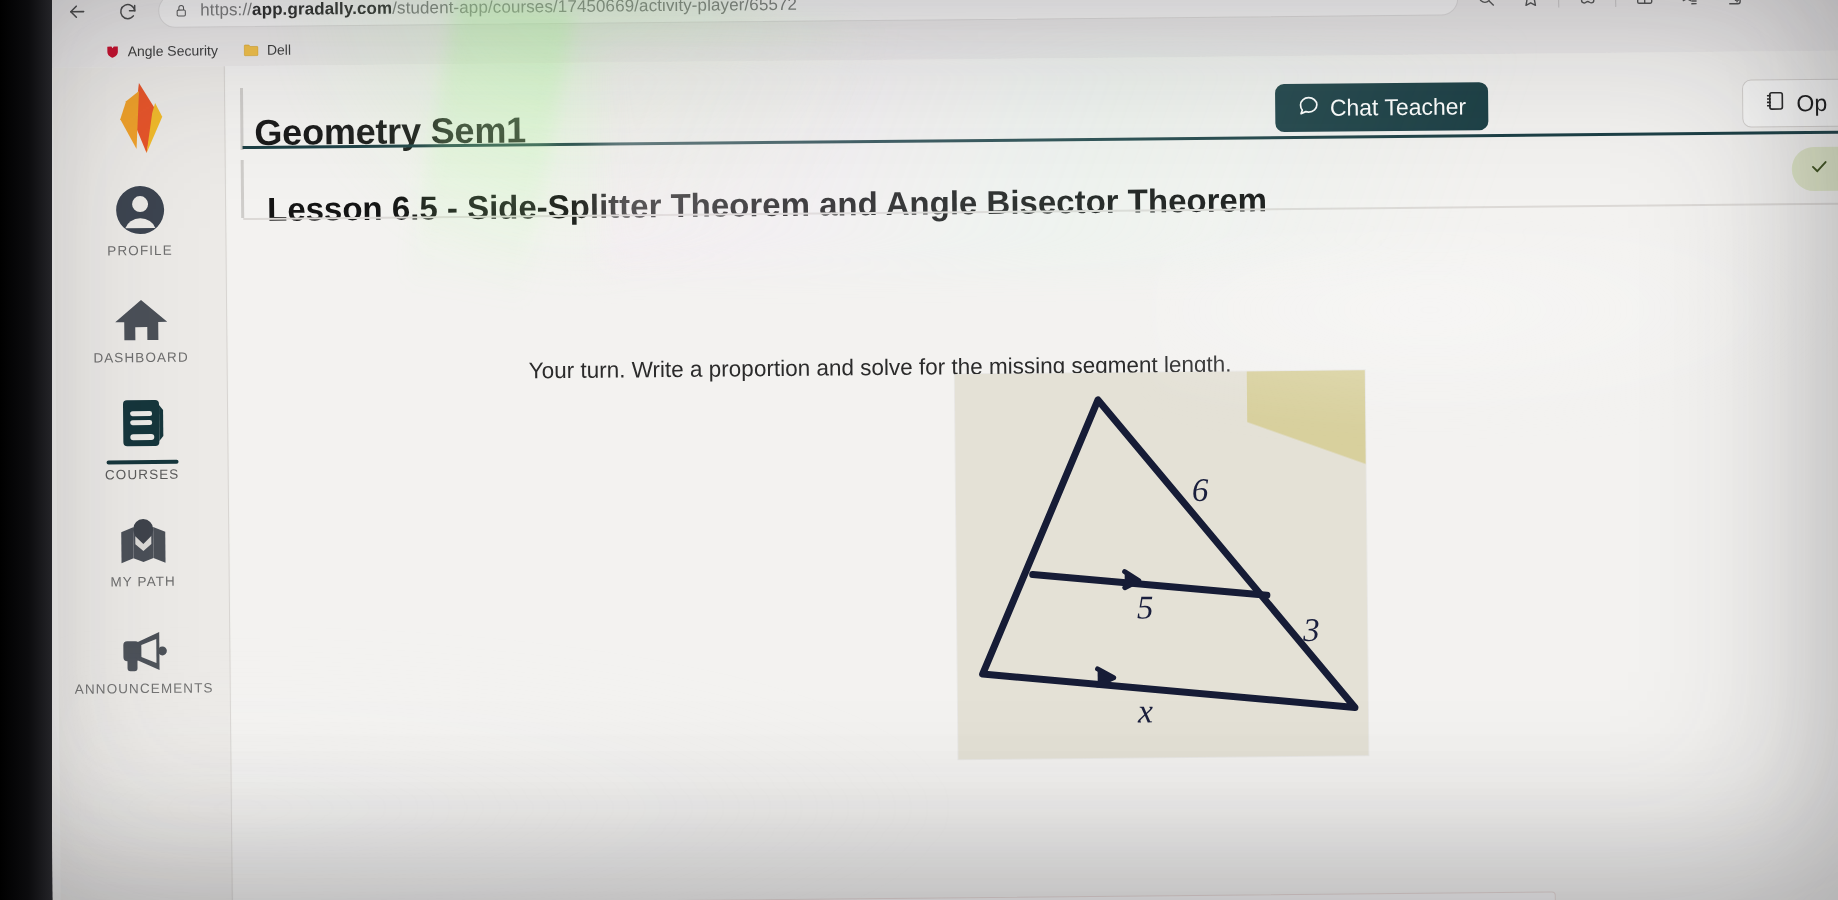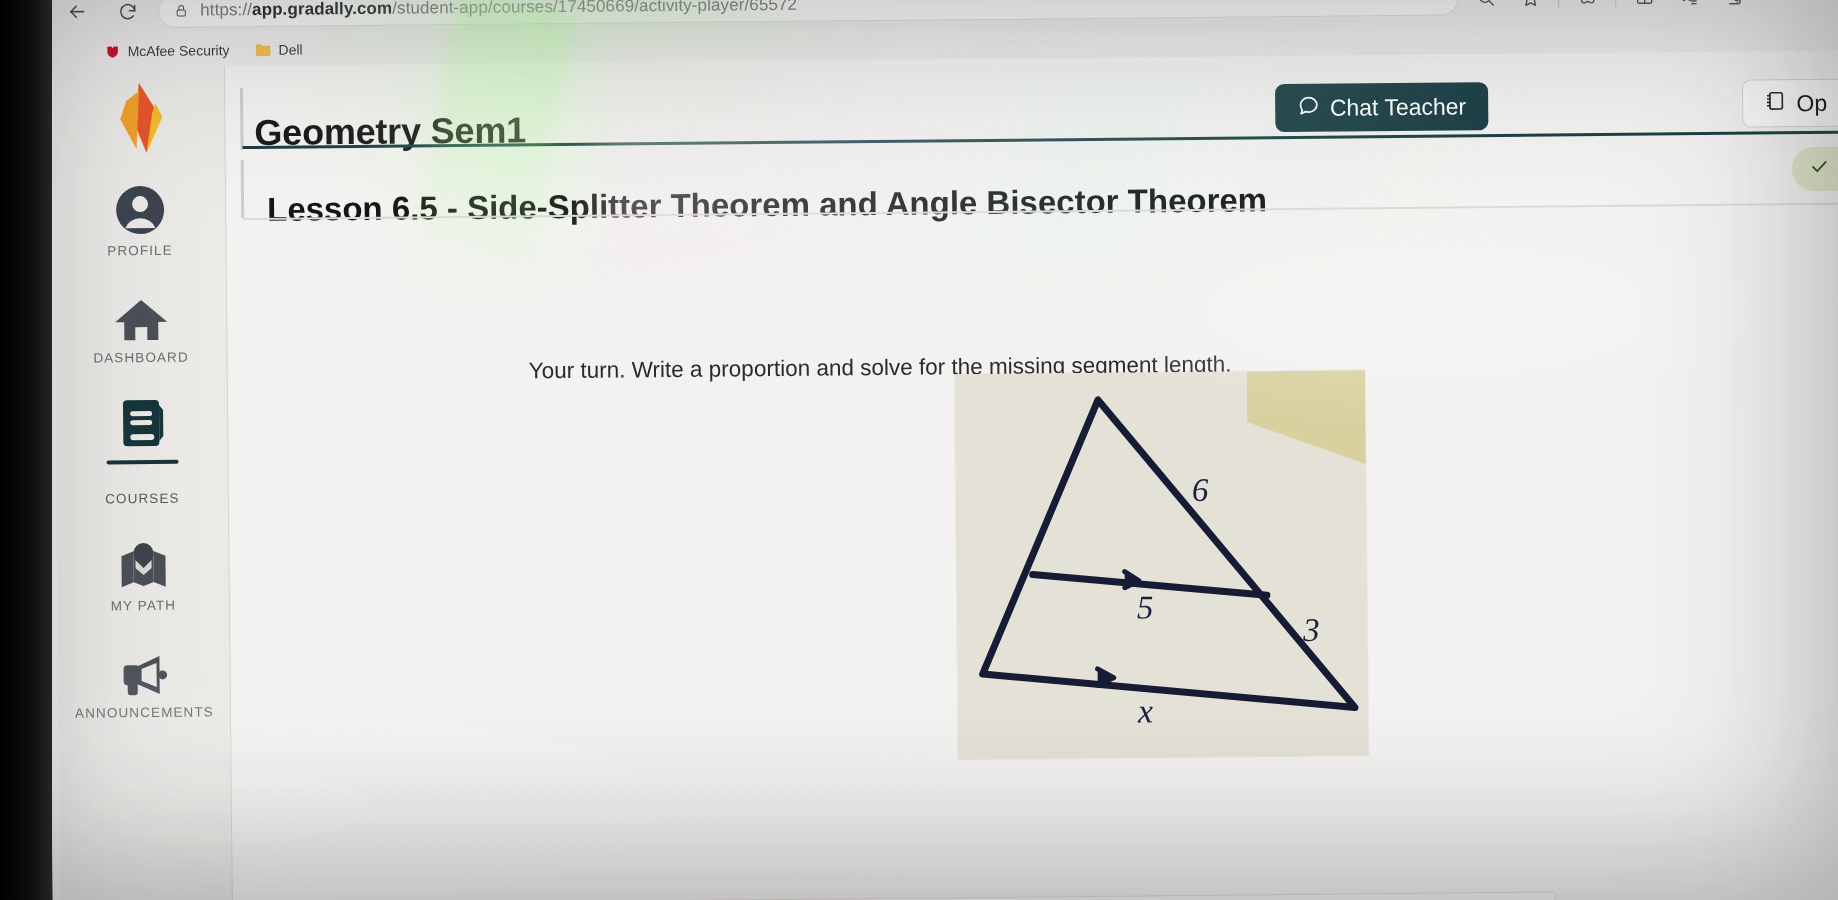--- a/index.html
+++ b/index.html
@@ -58,21 +58,21 @@
   
   .app{position:absolute;left:0;top:80px;width:1800px;height:850px;background:#f1f0ee;}
 
   
   .sidebar{position:absolute;left:8px;top:0;width:172px;height:850px;background:#eceae7;
     border-right:1px solid #d8d5d2;display:flex;flex-direction:column;align-items:center;padding-top:12px;box-sizing:border-box;}
   .logo{width:74px;height:78px;margin-bottom:22px;position:relative;}
   .nav-item{width:172px;display:flex;flex-direction:column;align-items:center;margin-bottom:28px;text-decoration:none;}
   .nav-ico{height:58px;display:flex;align-items:flex-end;justify-content:center;margin-bottom:6px;}
   .nav-lbl{font-size:13.5px;letter-spacing:1.1px;color:#6e6e6e;font-family:"Liberation Sans",sans-serif;}
-  .nav-item.active .nav-lbl{color:#5b5b5b;margin-top:24px;}
+  .nav-item.active .nav-lbl{color:#5b5b5b;}
   .active-underline{width:72px;height:4px;background:#16363c;border-radius:2px;margin-top:3px;margin-bottom:3px;}
 
   
   .main{position:absolute;left:181px;top:0;width:1620px;height:850px;background:#f3f2f0;}
   .course-head{position:absolute;left:14px;top:14px;width:1600px;height:78px;}
   .course-title{position:absolute;left:14px;top:8px;font-size:36px;font-weight:700;color:#1b1b1b;
     font-family:"Liberation Sans",sans-serif;letter-spacing:-.2px;}
   .head-rule{position:absolute;left:2px;top:66px;width:1598px;height:3px;background:#1d4046;}
   .leftbar{position:absolute;left:0px;top:8px;width:3px;height:62px;background:#cfcdca;}
 
@@ -179,21 +179,21 @@
         </div>
       </div>
 
       <div class="bookmarks">
         <div class="bm">
           <span class="bm-ico">
             <svg width="14" height="15" viewBox="0 0 24 24">
                 <path d="M3 3h7l2 3 2-3h7v9c0 5-4.5 8.5-9 10C7.5 20.5 3 17 3 12z" fill="#c8102e"></path>
               </svg>
           </span>
-          <span>McAfee Security</span>
+          <span>Angle Security</span>
         </div>
         <div class="bm">
           <span class="bm-ico">
             <svg width="16" height="14" viewBox="0 0 24 20">
                 <path d="M1 3.5A1.5 1.5 0 012.5 2h6l2 2.4h11A1.5 1.5 0 0123 6v11.5A1.5 1.5 0 0121.5 19h-19A1.5 1.5 0 011 17.5z" fill="#f2c14a" stroke="#d8a72f" stroke-width="1"></path>
               </svg>
           </span>
           <span>Dell</span>
         </div>
       </div>

